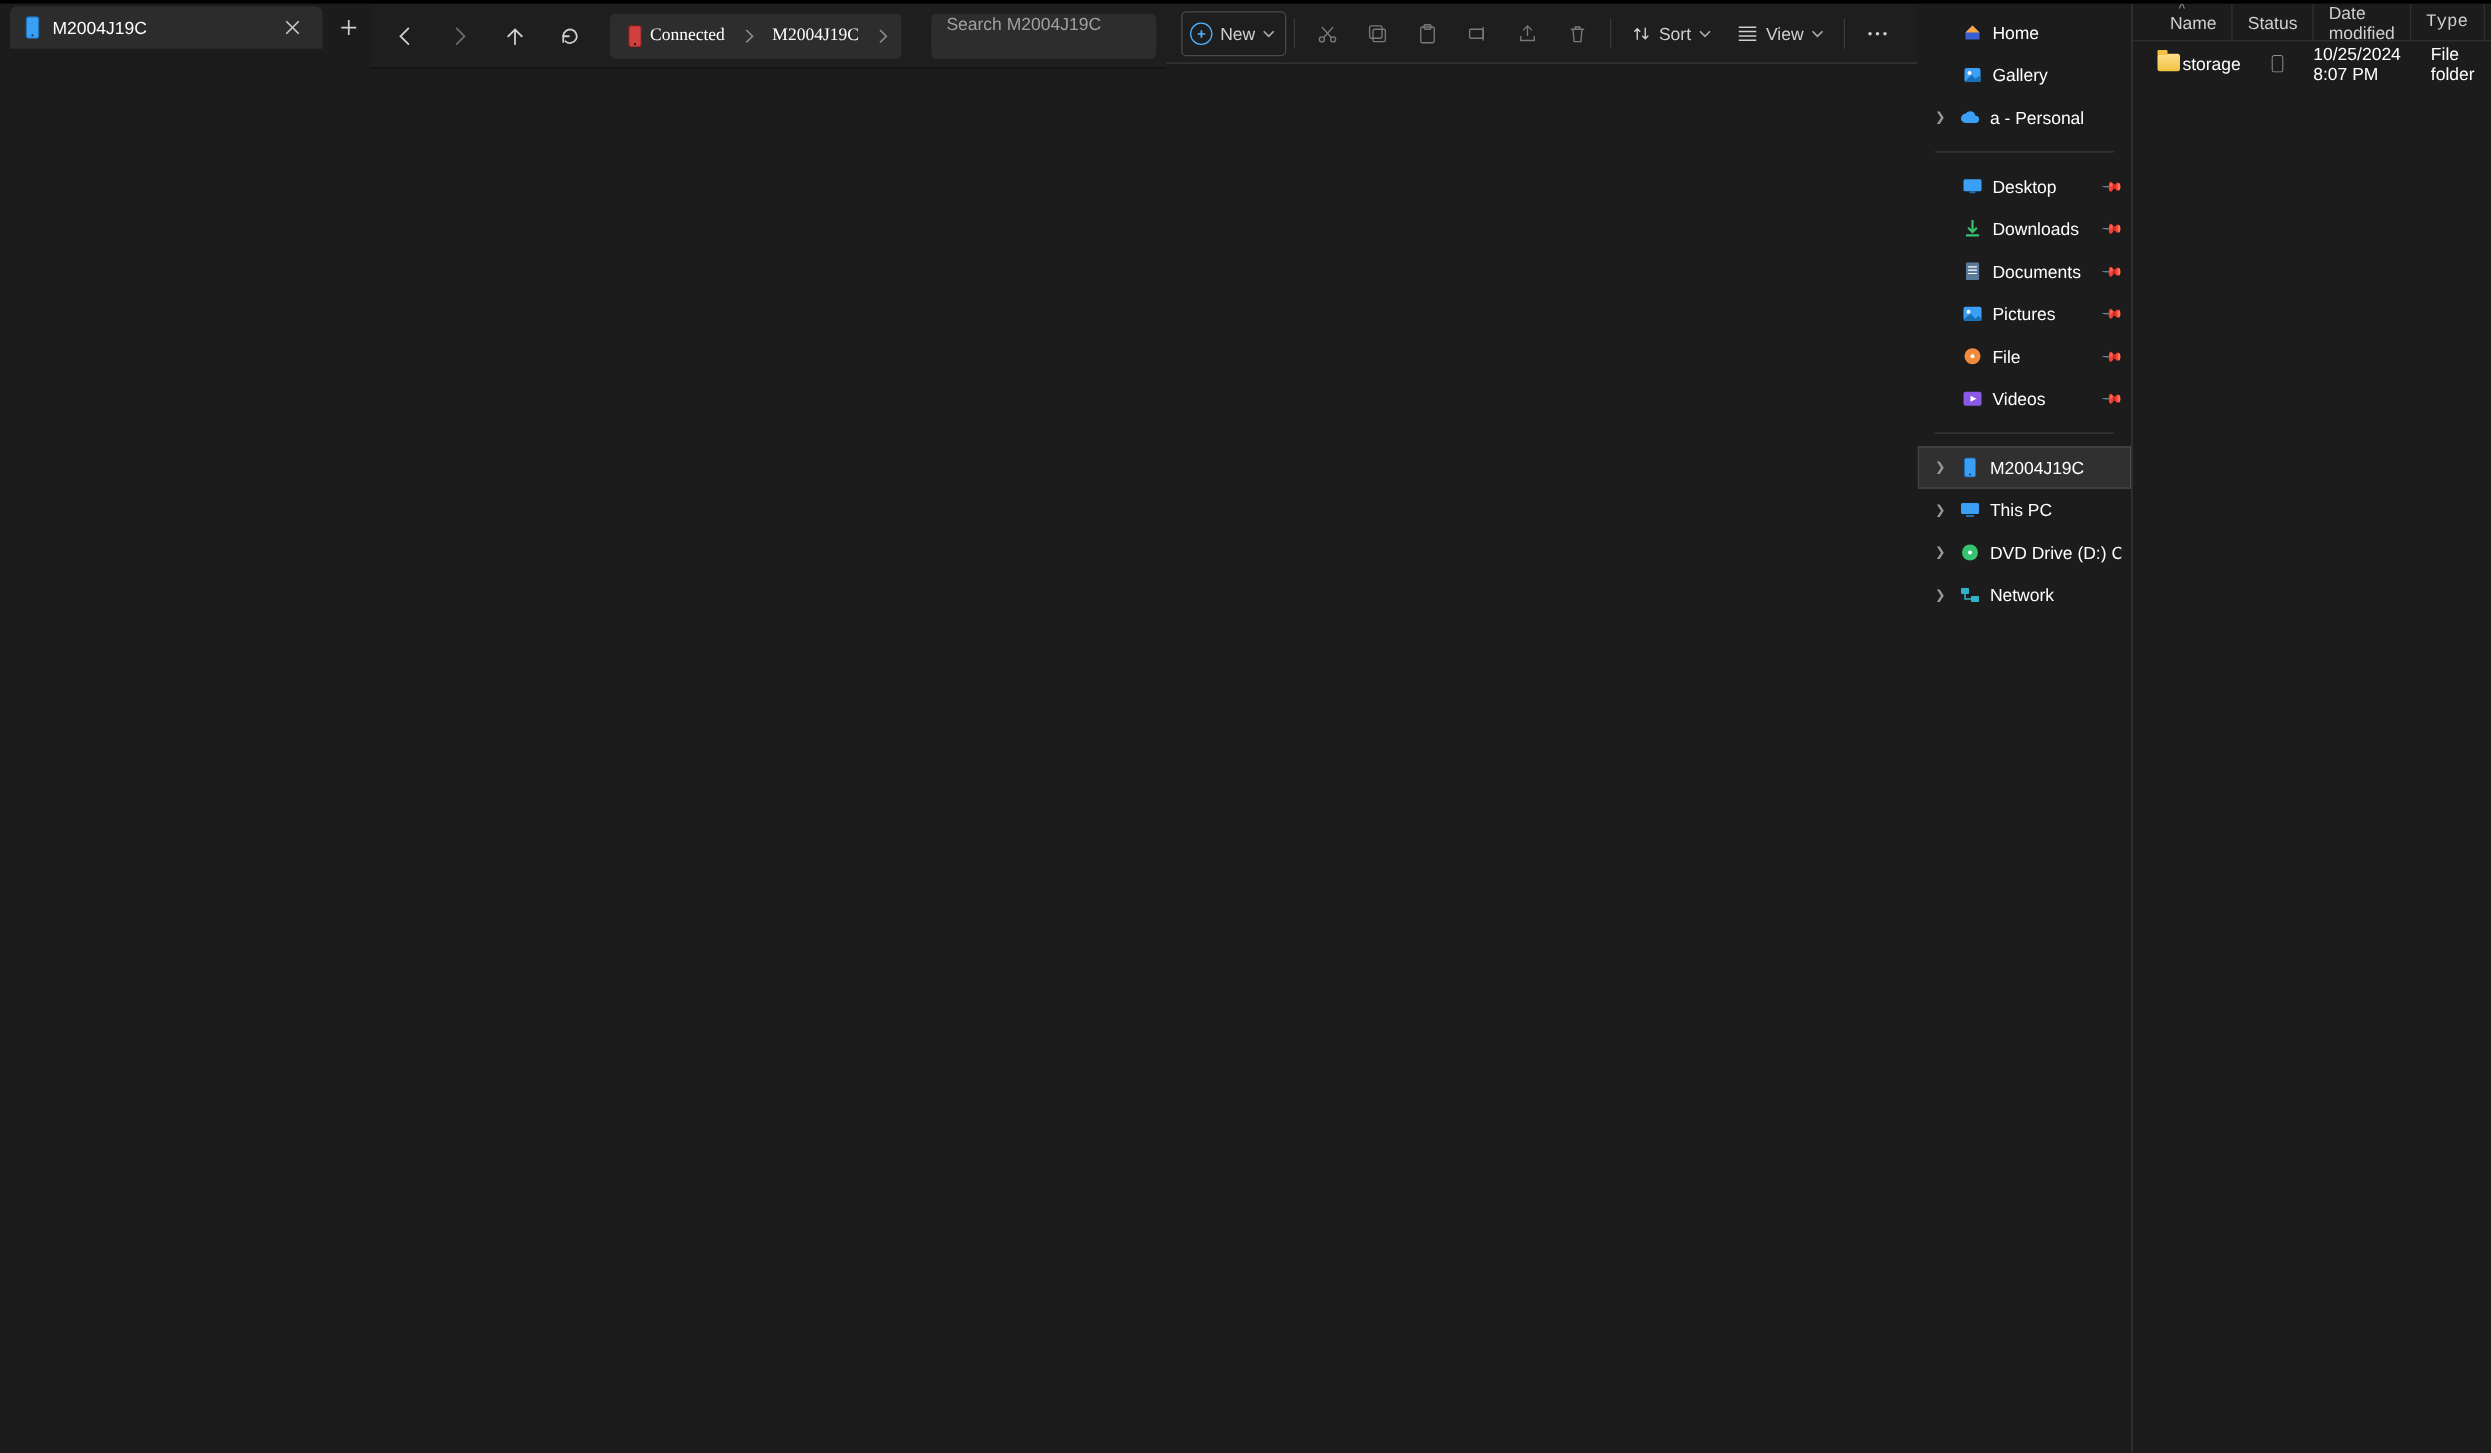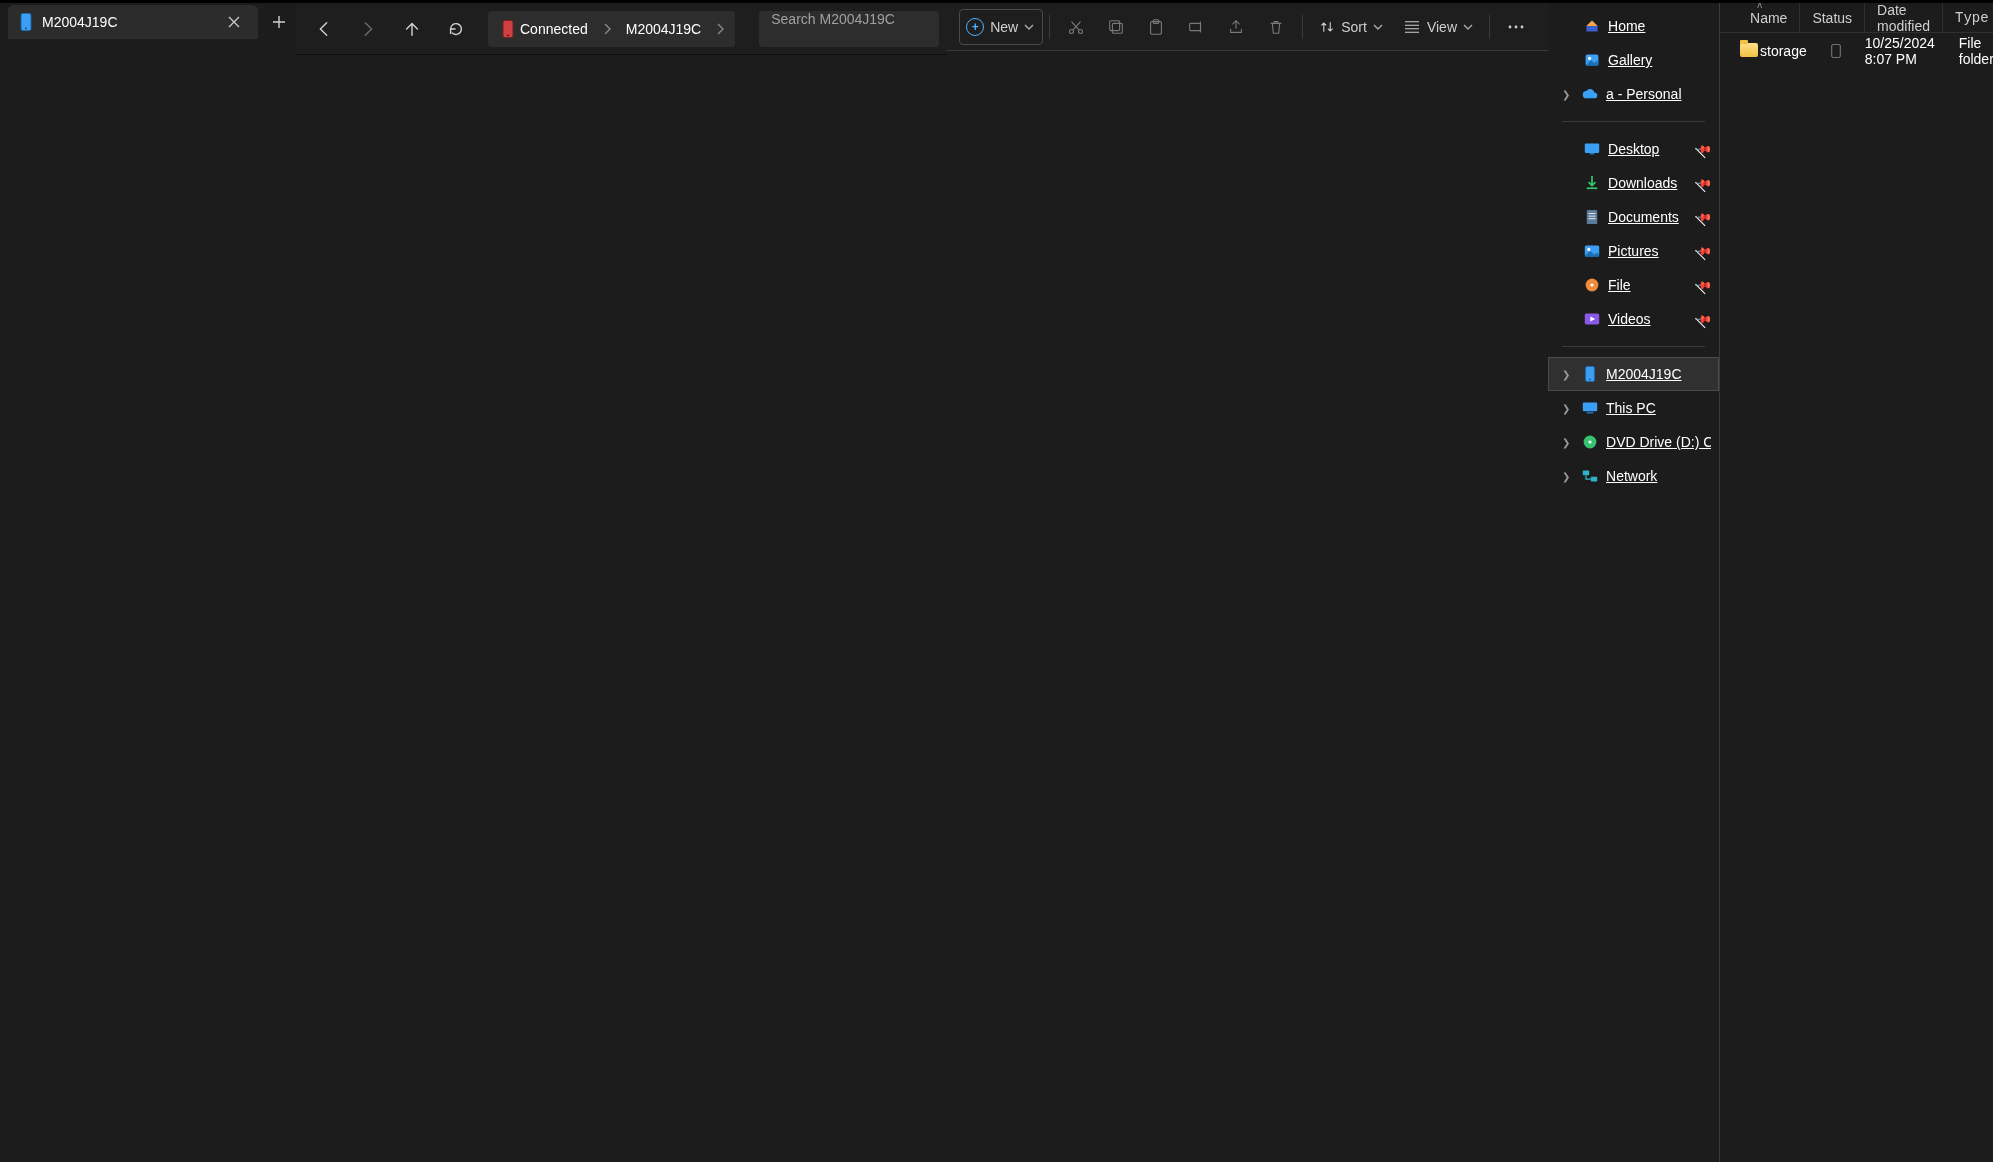--- a/index.html
+++ b/index.html
@@ -15,33 +15,33 @@
     .tab-bar { display: flex; align-items: center; height: 37px; background: #1c1c1c; padding-left: 8px; gap: 4px; }
     .tab { display: flex; align-items: center; background: #2c2c2c; border-radius: 6px 6px 0 0; height: 34px; padding: 0 10px 0 10px; min-width: 250px; gap: 8px; }
     .tab .tab-title { flex: 1; }
     .tab svg.phone { width: 12px; height: 18px; }
     .tab .close { width: 28px; height: 28px; display: flex; align-items: center; justify-content: center; border-radius: 4px; color: #cfcfcf; }
     .new-tab { width: 34px; height: 28px; display: flex; align-items: center; justify-content: center; color: #cfcfcf; font-size: 18px; }
     .nav-row { display: flex; align-items: center; height: 52px; background: #1e1e1e; padding: 0 8px; gap: 4px; border-bottom: 1px solid #0e0e0e; }
     .nav-btn { width: 40px; height: 36px; display: flex; align-items: center; justify-content: center; color: #cfcfcf; border-radius: 4px; }
     .nav-btn.disabled { color: #6a6a6a; }
     .addr { flex: 1; display: flex; align-items: center; height: 36px; background: #2d2d2d; border-radius: 4px; padding: 0 8px; gap: 6px; margin-left: 8px; margin-right: 8px; }
-    .crumb { display: flex; align-items: center; gap: 6px; padding: 0 6px; color: #fff; }
+    .crumb { display: flex; align-items: center; gap: 6px; padding: 0 6px; color: #fff; font-family: Liberation Serif, serif; }
     .crumb svg.phone-icon { width: 12px; height: 18px; }
     .chev { color: #8a8a8a; padding: 0 2px; }
     .search { width: 180px; height: 36px; background: #2d2d2d; border-radius: 4px; display: flex; align-items: flex-start; padding: 0 12px; color: #a0a0a0; margin-left: 12px; }
     .toolbar { display: flex; align-items: center; height: 48px; padding: 0 12px; gap: 0; border-bottom: 1px solid #3a3a3a; background: #1e1e1e; }
     .tb-btn { height: 36px; display: flex; align-items: center; padding: 0 10px; gap: 6px; color: #cfcfcf; border-radius: 4px; }
     .tb-icon { height: 36px; width: 40px; display: flex; align-items: center; justify-content: center; color: #7a7a7a; border-radius: 4px; }
     .sep { width: 1px; height: 24px; background: #3a3a3a; margin: 0 6px; }
     .new-btn { border: 1px solid #4a4a4a; border-radius: 4px; padding: 0 8px 0 6px; }
     .plus-circle { width: 18px; height: 18px; border: 1.5px solid #4db2ff; border-radius: 50%; display: flex; align-items: center; justify-content: center; color: #4db2ff; font-size: 12px; font-weight: bold; }
     .main { flex: 1; display: flex; overflow: hidden; background: #1c1c1c; }
     .sidebar { width: 172px; border-right: 1px solid #3a3a3a; padding-top: 6px; display: flex; flex-direction: column; overflow-y: auto; }
-    .sb-item { display: flex; align-items: center; height: 34px; padding: 0 8px 0 14px; gap: 8px; border-radius: 0; color: #fff; position: relative; text-decoration: underline; }
+    .sb-item { display: flex; align-items: center; height: 34px; padding: 0 8px 0 14px; gap: 8px; border-radius: 0; color: #fff; position: relative; }
     .sb-item .pin { margin-left: auto; color: #9a9a9a; font-size: 11px; transform: rotate(45deg); }
     .sb-item.l2 { padding-left: 36px; }
     .sb-item .expander { position: absolute; left: 14px; color: #9a9a9a; font-size: 10px; }
     .sb-item.with-exp { padding-left: 34px; }
     .sb-item.selected { background: #303030; outline: 1px solid #4a4a4a; outline-offset: -1px; }
     .sb-divider { height: 1px; background: #3a3a3a; margin: 10px 14px; }
     .content { flex: 1; display: flex; flex-direction: column; overflow: hidden; }
     .headers { display: flex; height: 30px; border-bottom: 1px solid #303030; align-items: center; color: #cfcfcf; }
     .col { padding: 0 12px; display: flex; align-items: center; height: 100%; border-right: 1px solid #303030; }
     .col.name { width: 330px; display: flex; gap: 8px; position:relative; }

